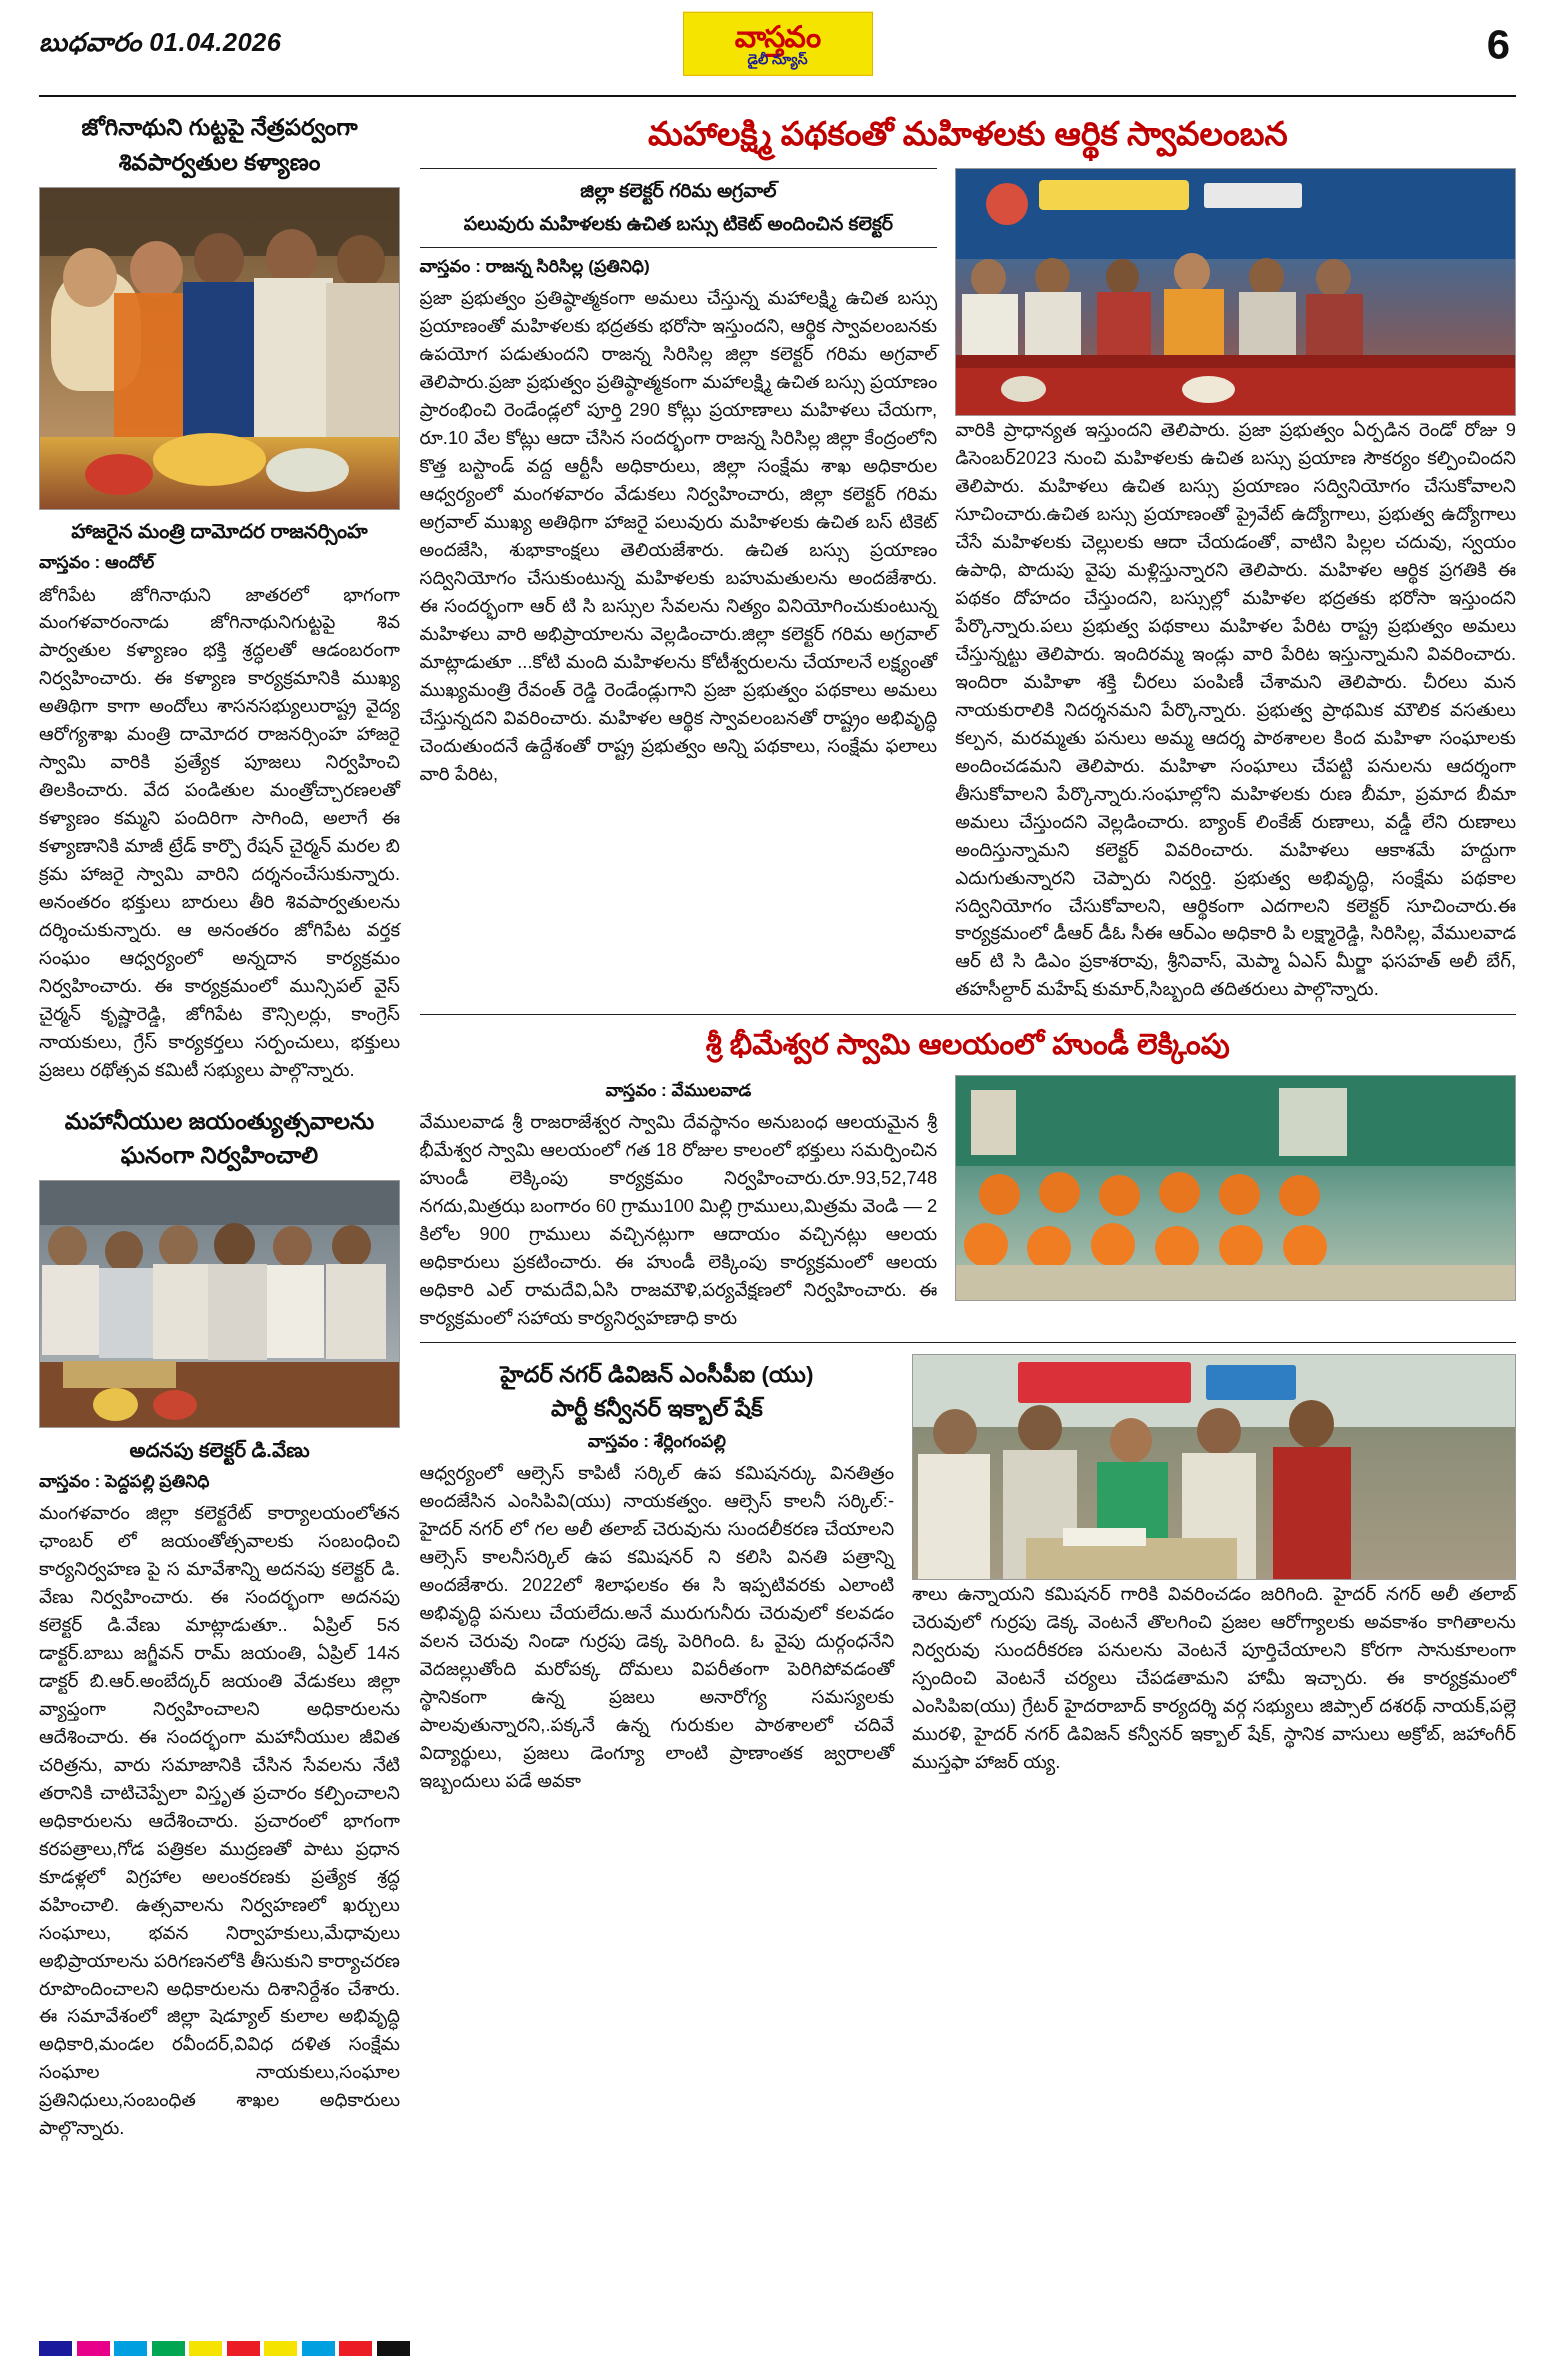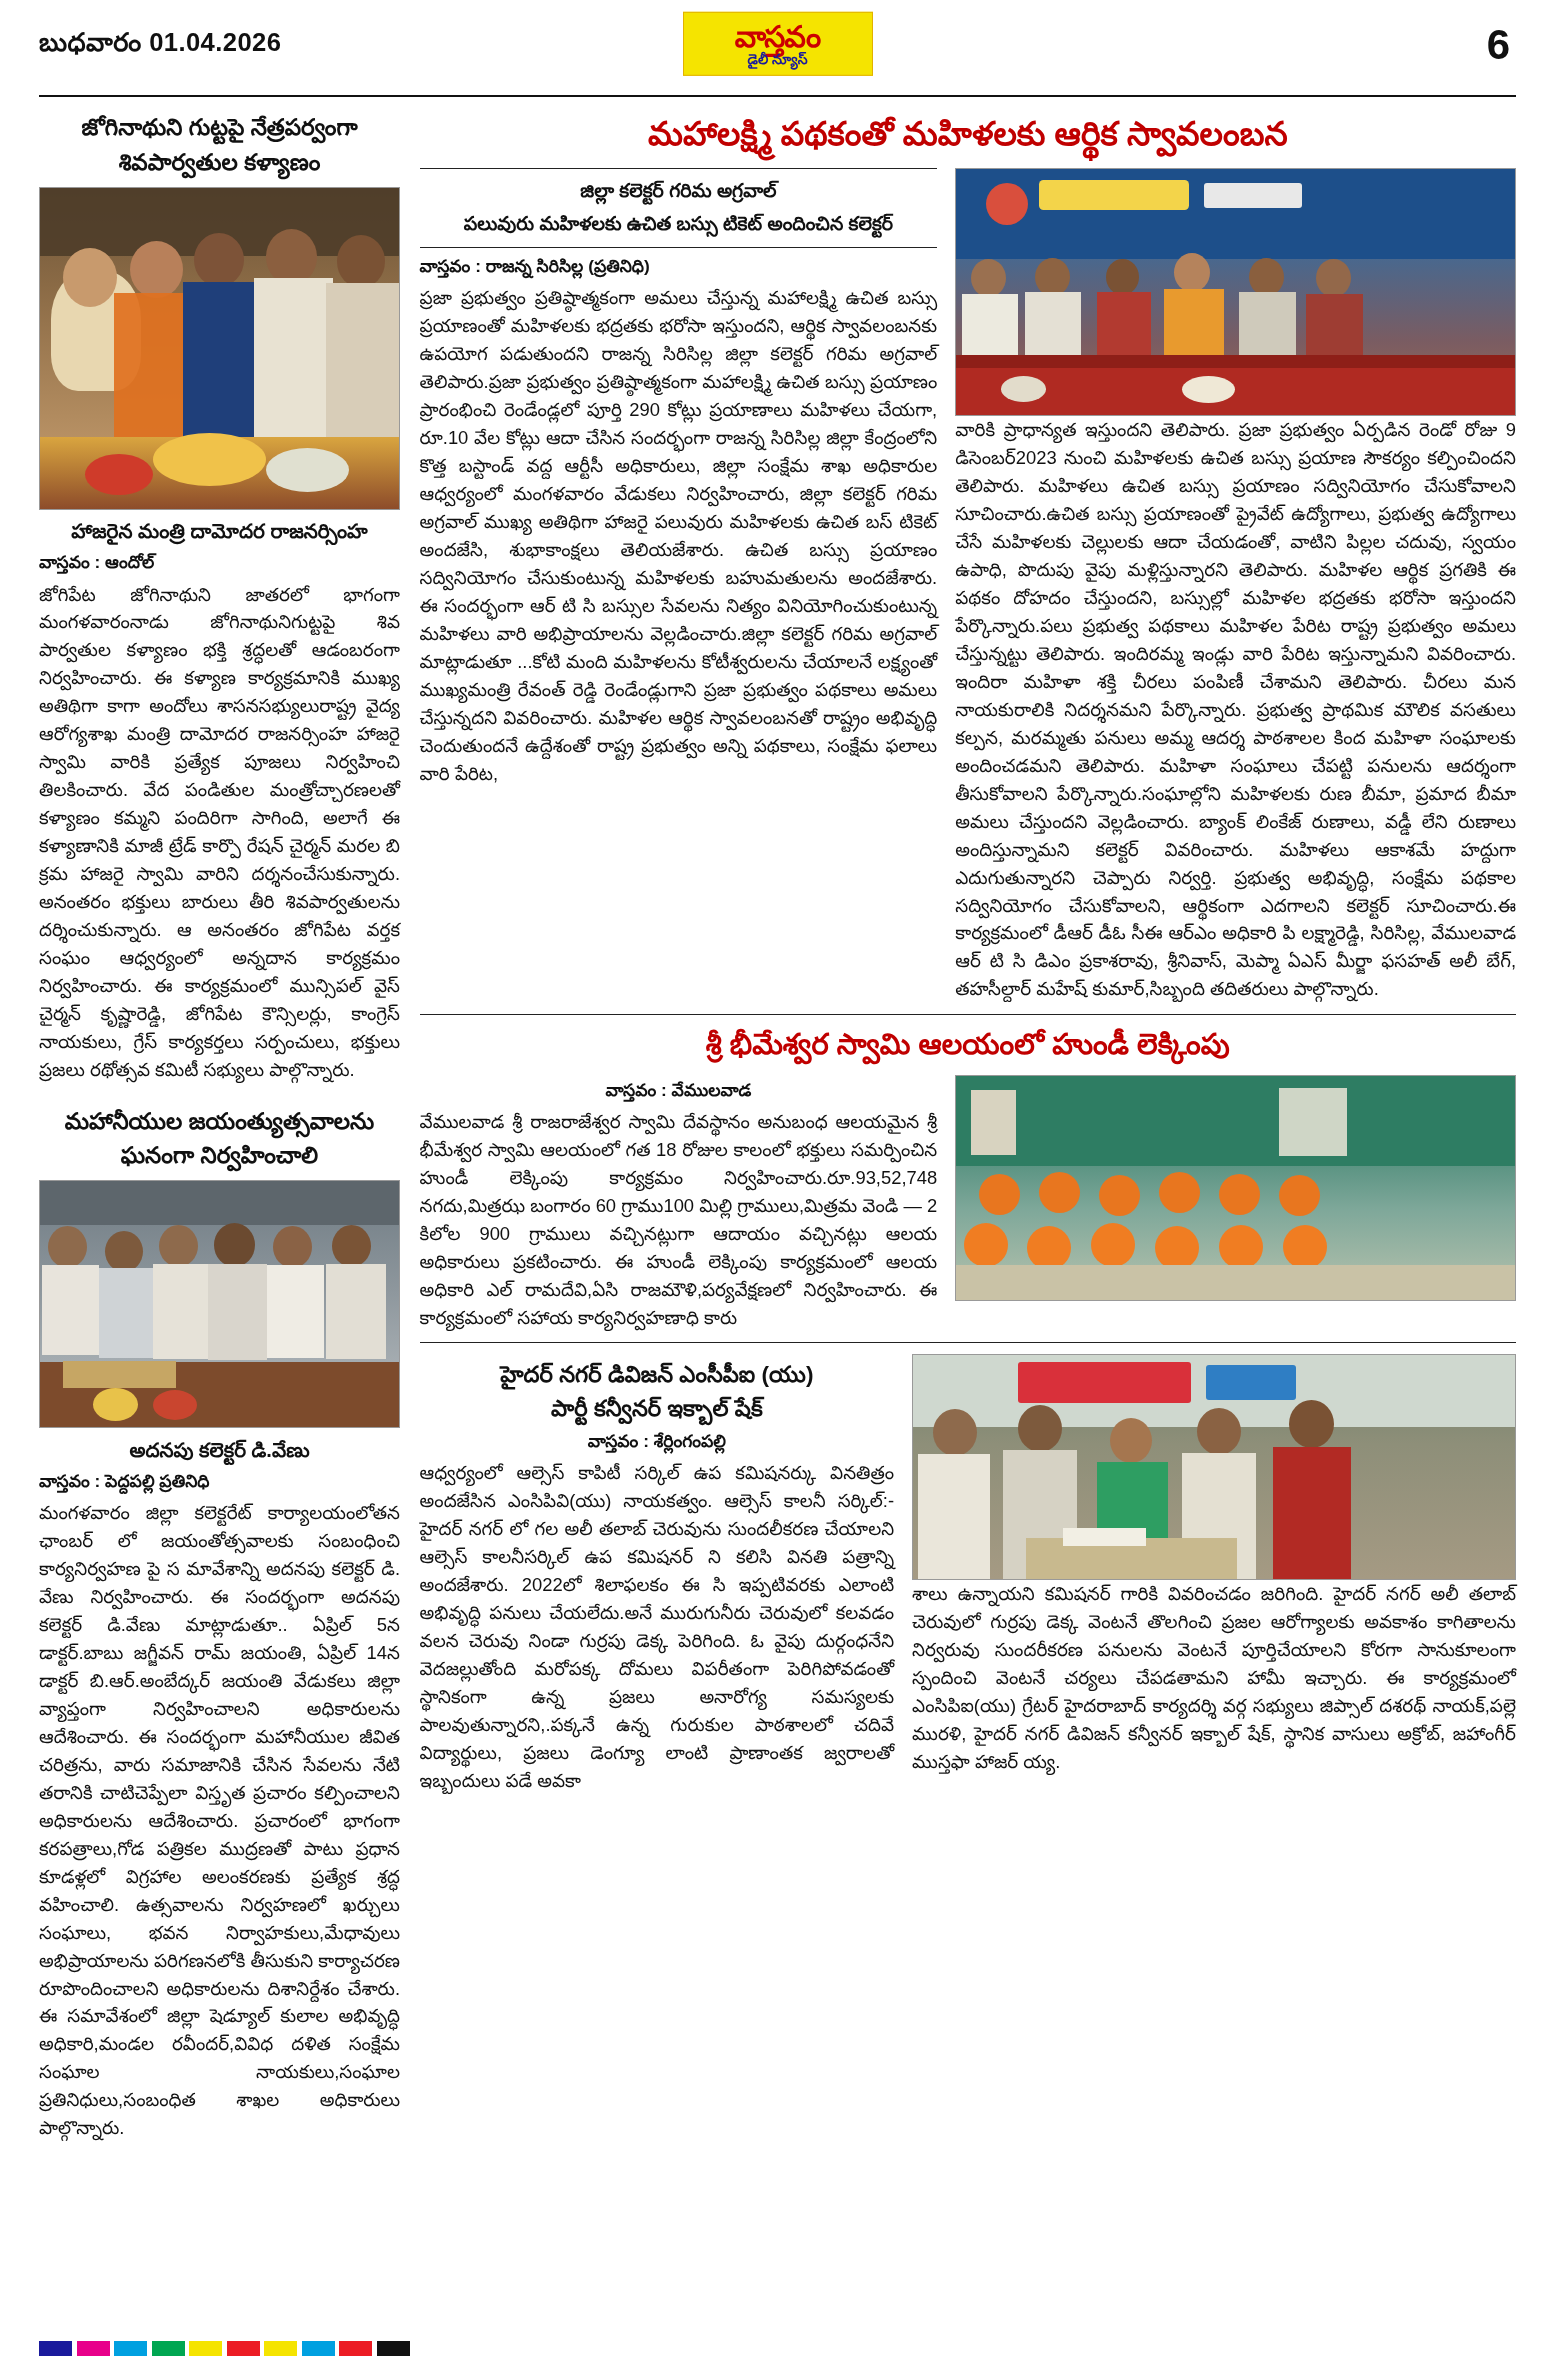--- a/index.html
+++ b/index.html
@@ -33,20 +33,21 @@
     justify-content: space-between;
     border-bottom: 2.3px solid #111;
     padding-bottom: 4.5px;
   }
   .mh-date {
     font-size: 25.6px;
     font-weight: bold;
     color: #111;
     letter-spacing: 0.4px;
     white-space: nowrap;
+    font-style: italic;
   }
   .mh-logo {
     position: absolute;
     left: 50%;
     top: 50%;
     transform: translate(-50%, -55%);
     width: 188px;
     height: 62px;
     background: #f5e400;
     border: 1.5px solid #e2b100;

